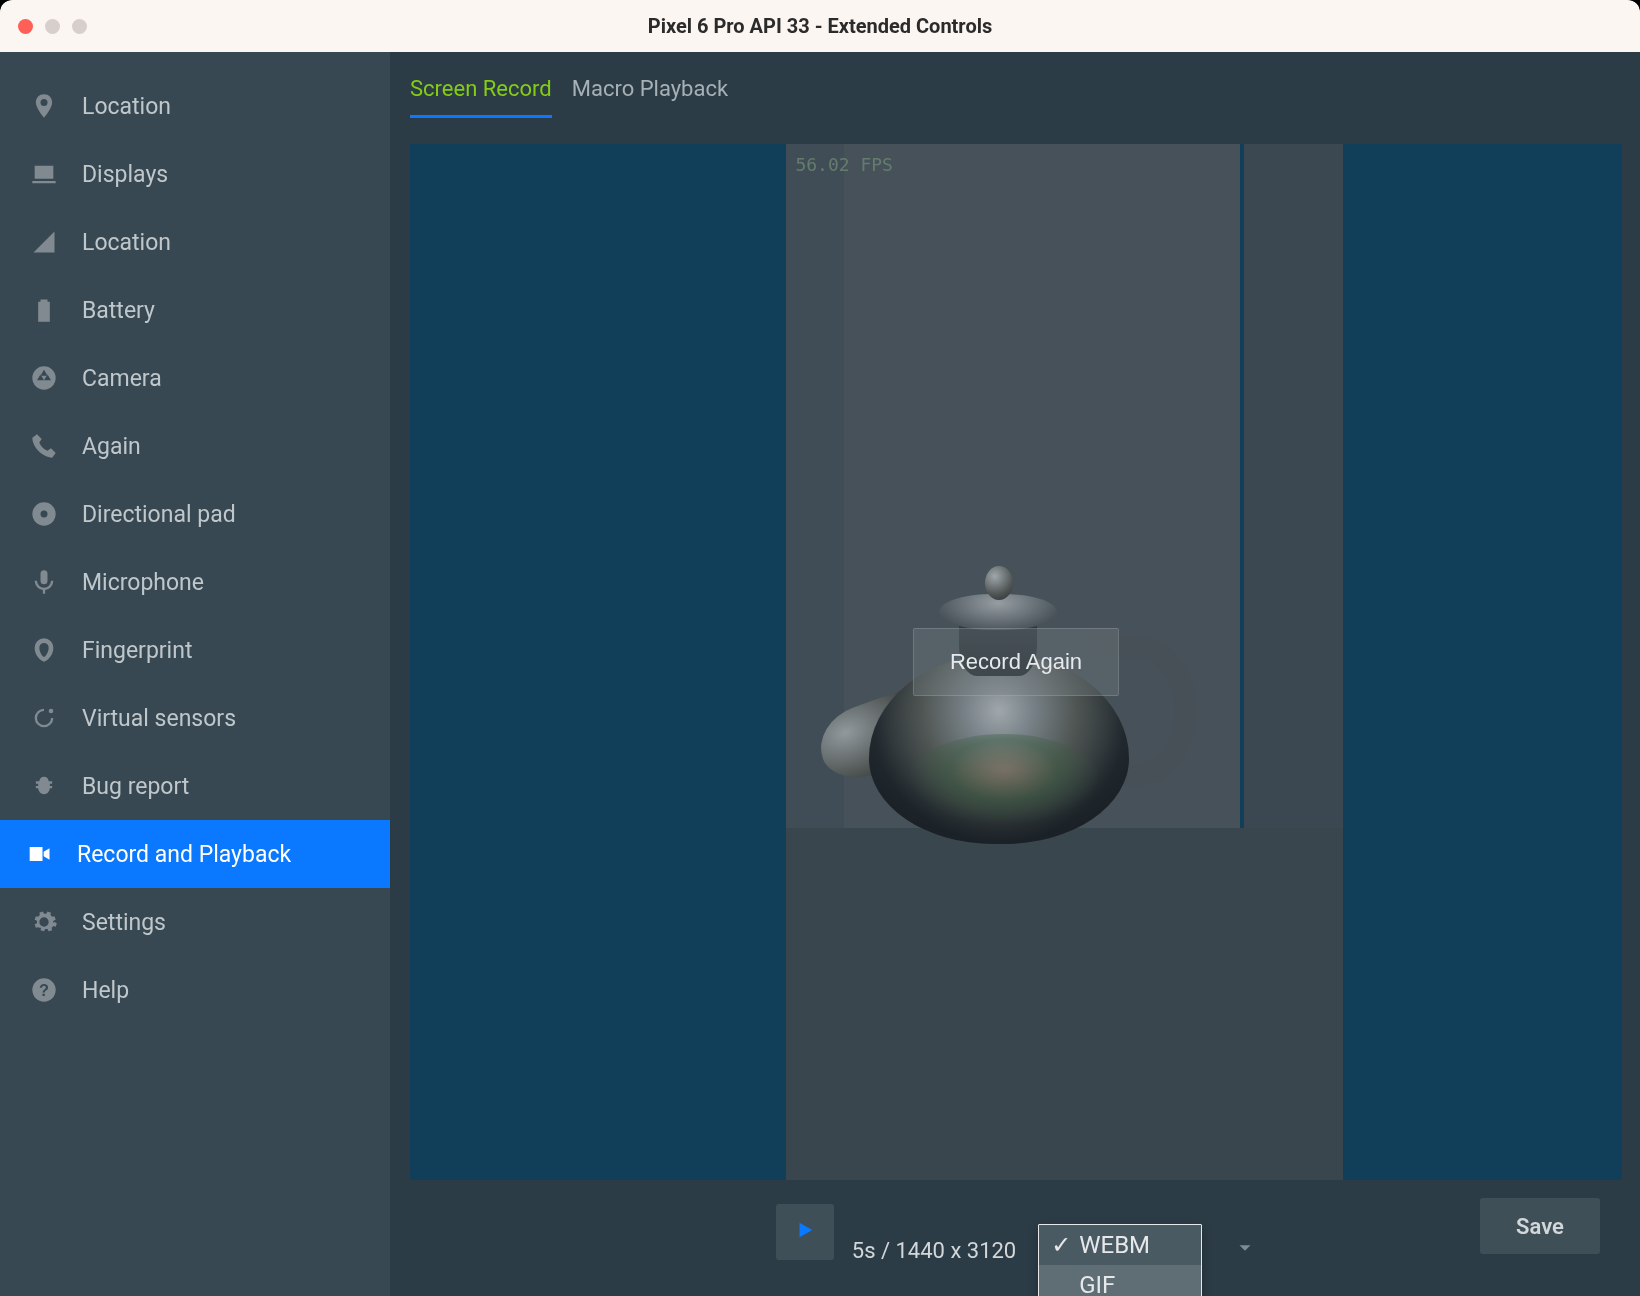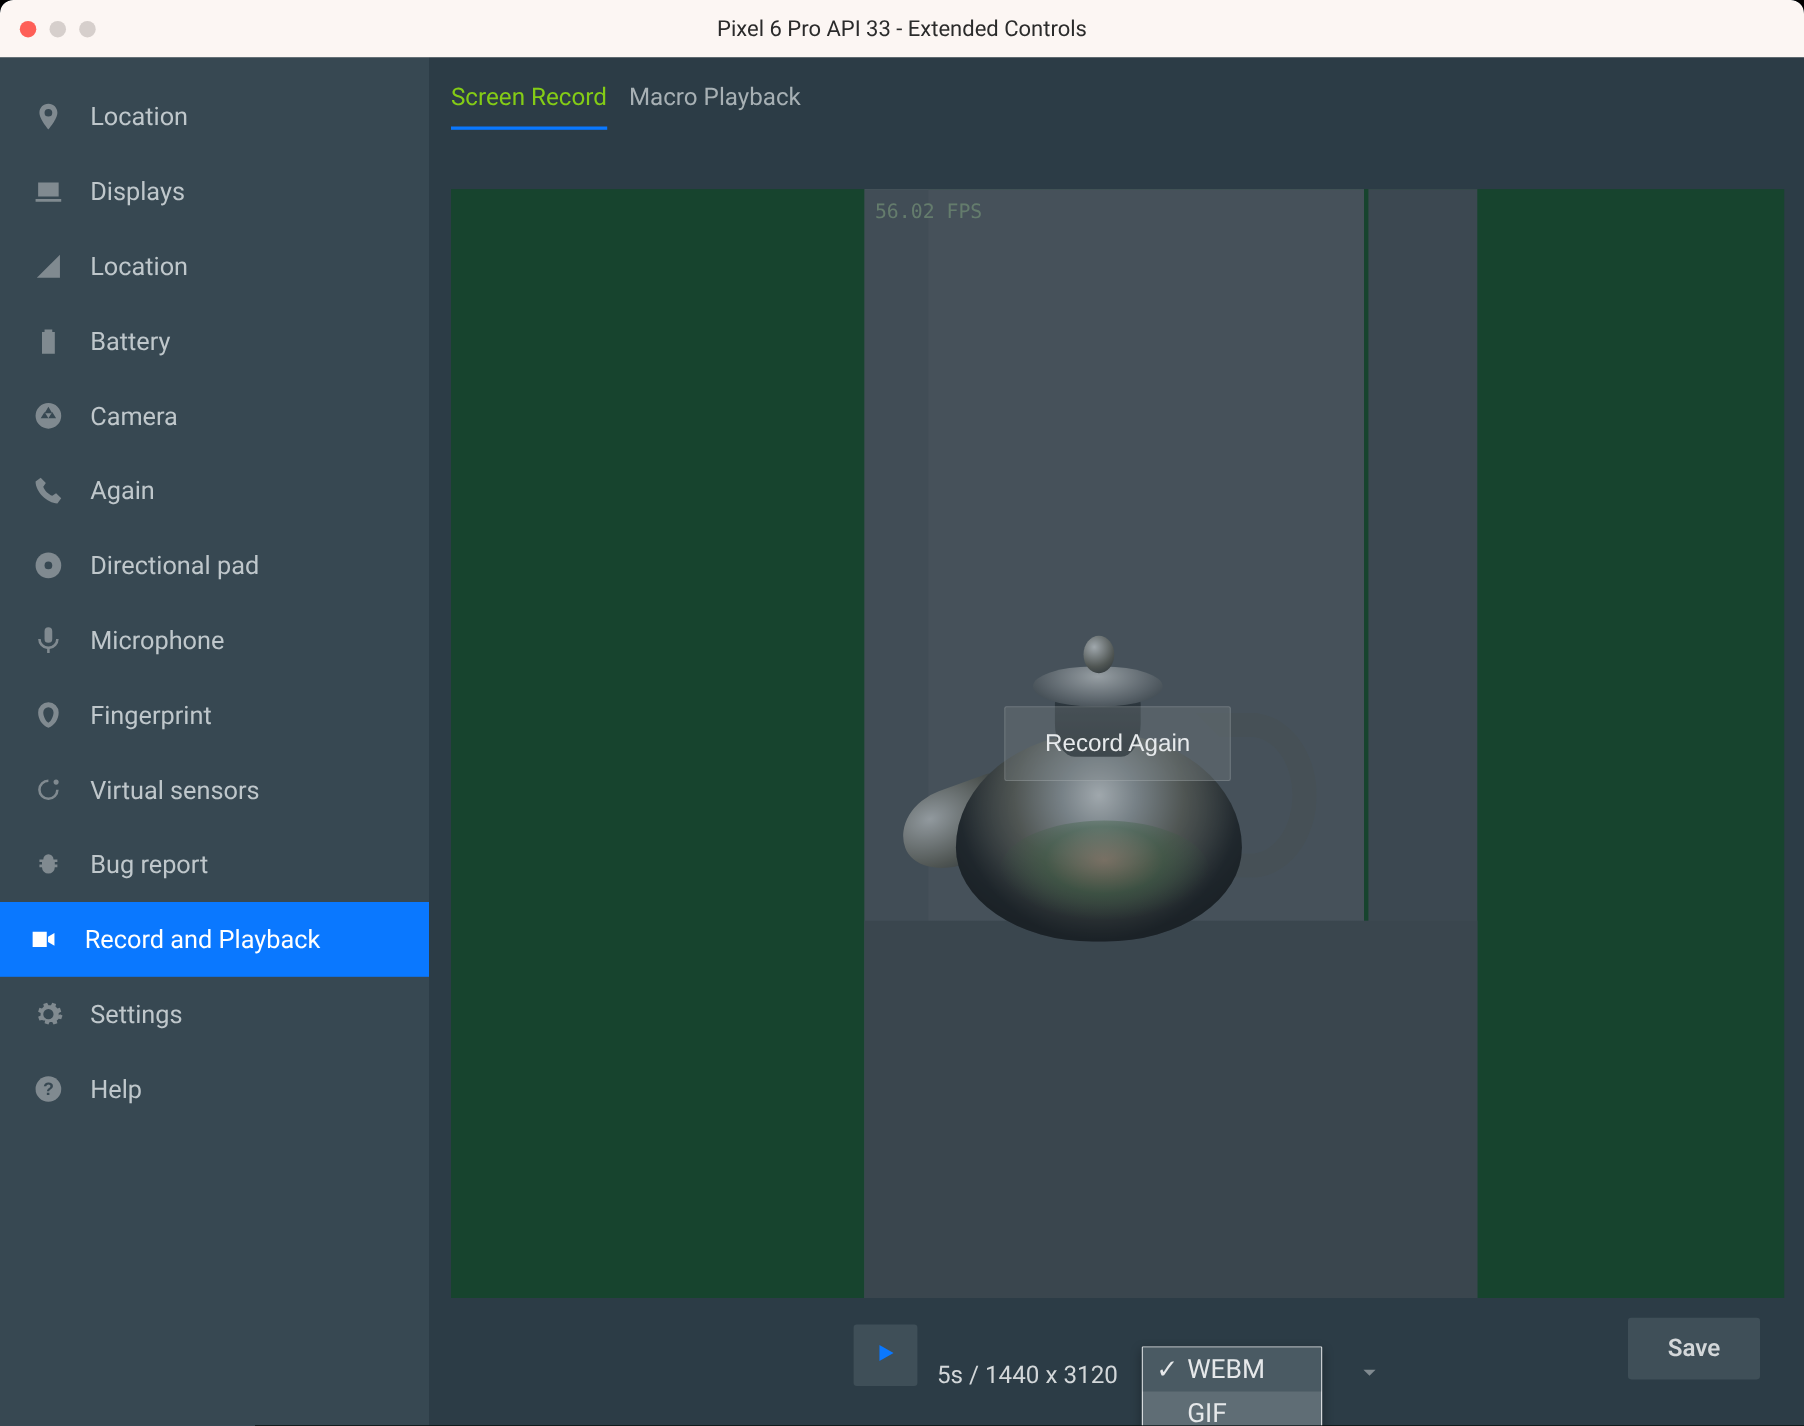--- a/index.html
+++ b/index.html
@@ -3,35 +3,35 @@
 <meta charset="utf-8">
 <style>
   * { box-sizing: border-box; margin: 0; padding: 0; }
   html, body { width: 1640px; height: 1296px; overflow: hidden; font-family: Roboto, "Helvetica Neue", Arial, sans-serif; background: #000; }
   .window { width: 100%; height: 100%; display: flex; flex-direction: column; background: #2c3c46; border-radius: 12px 12px 0 0; overflow: hidden; }
   .titlebar { height: 52px; background: #fcf6f3; display: flex; align-items: center; position: relative; border-radius: 12px 12px 0 0; }
   .traffic-lights { display: flex; gap: 12px; margin-left: 18px; }
   .dot { width: 15px; height: 15px; border-radius: 50%; }
   .dot.red { background: #fe5f57; }
   .dot.grey { background: #d6cfcc; }
-  .title-text { position: absolute; width: 100%; text-align: center; font-weight: 400; font-size: 20px; color: #2b2b2b; pointer-events: none; }
+  .title-text { position: absolute; width: 100%; text-align: center; font-weight: 700; font-size: 20px; color: #2b2b2b; pointer-events: none; }
   .main { flex: 1; display: flex; min-height: 0; }
   
   .sidebar { width: 390px; background: #374852; display: flex; flex-direction: column; padding-top: 20px; }
   .side-item { display: flex; align-items: center; gap: 24px; padding: 20px 30px; color: #bfc7cb; font-size: 23px; cursor: pointer; }
   .side-item.active { background: #0a78ff; color: #fff; padding-left: 25px; }
   .side-icon { width: 28px; height: 28px; display: inline-flex; align-items: center; justify-content: center; }
   .side-icon svg { width: 28px; height: 28px; fill: #808a90; }
   .side-item.active .side-icon svg { fill: #fff; }
   
   .content { flex: 1; background: #2c3c46; display: flex; flex-direction: column; padding: 20px 18px 0 20px; min-height: 0; }
   .tabs { display: flex; gap: 20px; margin-top: 4px; margin-left: 0; }
   .tab { color: #a7b0b4; font-size: 22px; padding-bottom: 14px; cursor: pointer; border-bottom: 3px solid transparent; }
   .tab.active { color: #84cc16; border-bottom: 3px solid #0a78ff; }
-  .preview-wrap { flex: 1; margin-top: 54px; background: #14532d; position: relative; display: flex; align-items: stretch; justify-content: center; min-height: 0; }
+  .preview-wrap { flex: 1; margin-top: 26px; background: #0c4a6e; position: relative; display: flex; align-items: stretch; justify-content: center; min-height: 0; }
   .preview-inner { position: absolute; inset: 0; }
   .pv-band-mid { position: absolute; top: 0; bottom: 0; left: 31%; right: 31.5%; background: linear-gradient(#5c6871,#5c6871); }
   .pv-band-right { position: absolute; top: 0; bottom: 0; right: 23%; width: 8.2%; background: #4e5a63; }
   .pv-band-left { position: absolute; top: 0; bottom: 0; left: 31%; width: 4.8%; background:#55616a; }
   .pv-ground { position:absolute; left:31%; right:23%; top:66%; bottom:0; background: linear-gradient(#4b565f,#4b565f); }
   .fps { position: absolute; top: 10px; left: 31.8%; color: #8ba98d; font-size: 18px; font-family: Menlo, monospace; }
   
   .teapot-wrap { position: absolute; left: 49%; top: 55%; transform: translate(-50%,-50%); width: 430px; height: 320px; }
   .teapot-body { position:absolute; left:80px; top:100px; width:260px; height:190px; border-radius:50% 50% 48% 48%/55% 55% 45% 45%; background: radial-gradient(ellipse at 50% 30%, #e6ecef 0%, #a9b2b6 18%, #6b6e66 42%, #2b3237 70%); box-shadow: inset 0 -30px 40px rgba(0,0,0,.4); }
   .teapot-neck { position:absolute; left:170px; top:60px; width:78px; height:62px; background: linear-gradient(#3b454b,#222a2f); border-radius: 8px 8px 18px 18px/14px 14px 30px 30px;}

